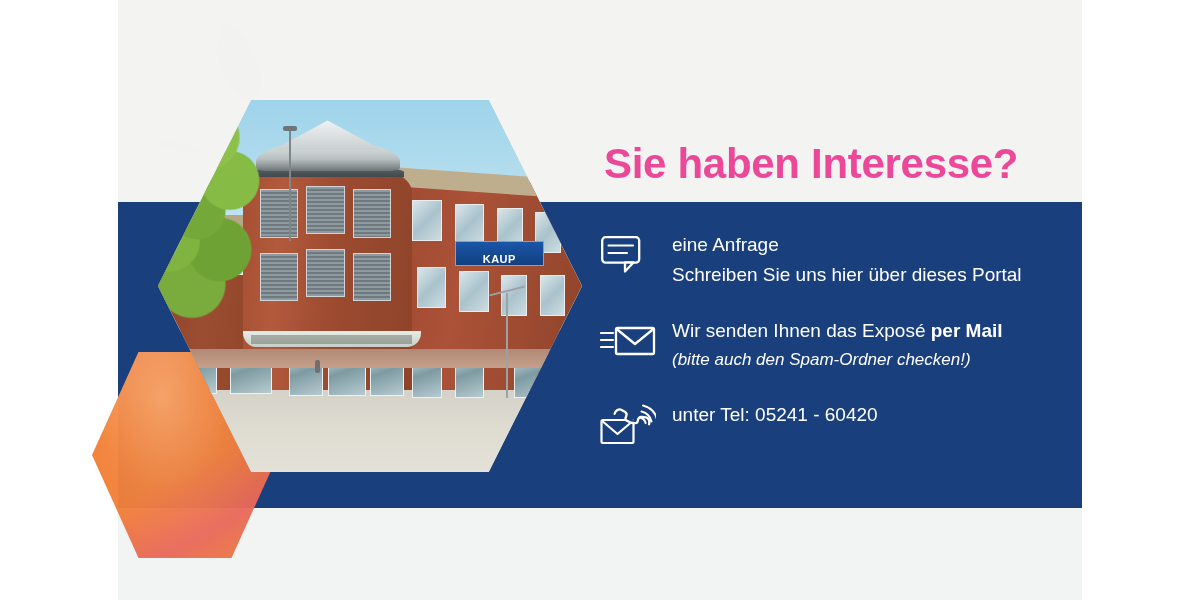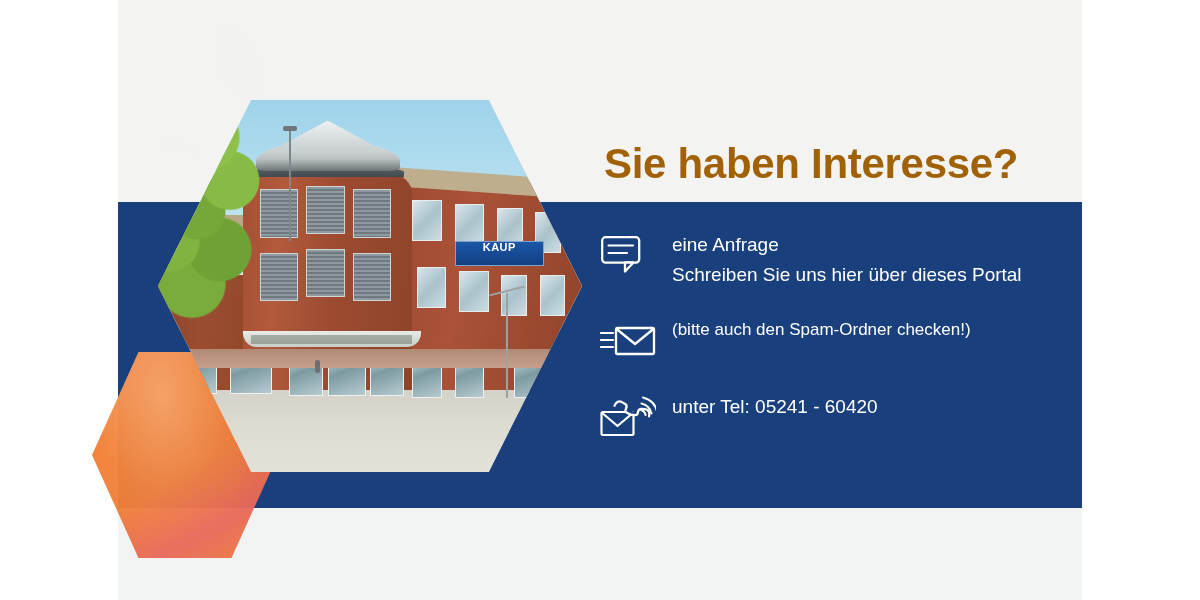--- a/index.html
+++ b/index.html
@@ -222,21 +222,21 @@
   }
   .ph-canopy-txt {
     left: 22%; top: 63.2%; width: 38%; height: 2.4%;
     background: rgba(60,70,60,0.35);
   }
 
   .ph-sign {
     left: 70%; top: 38%; width: 21%; height: 6.5%;
     background: linear-gradient(180deg, #1a56a8 0%, #123f80 100%);
     border: 1px solid #7ea3cf;
-    display: flex; align-items: flex-start; justify-content: center;
+    display: flex; align-items: flex-end; justify-content: center;
   }
   .ph-sign span {
     color: #ffffff;
     font-family: "Liberation Sans", sans-serif;
     font-weight: bold;
     font-size: 11px;
     letter-spacing: 0.5px;
     line-height: 1;
   }
 
@@ -275,21 +275,21 @@
     border-radius: 2px;
   }
 
   
   .headline {
     position: absolute;
     left: 604px;
     top: 141px;
     font-size: 42px;
     font-weight: bold;
-    color: #a16207;
+    color: #ec4899;
     letter-spacing: -0.3px;
     white-space: nowrap;
     line-height: 1.1;
   }
 
   
   .items {
     position: absolute;
     left: 600px;
     top: 228px;
@@ -316,20 +316,21 @@
     flex: 1;
     color: #ffffff;
     font-size: 19px;
     line-height: 30px;
     padding-top: 2px;
   }
   .item-text .sub {
     display: block;
     font-size: 17px;
     line-height: 28px;
+    font-style: italic;
   }
   .item-text .bold { font-weight: bold; }
   .item-text .just {
     display: block;
     text-align: justify;
     text-align-last: justify;
     width: 344px;
   }
   .item-text .line2 { display: block; }
 
@@ -441,20 +442,21 @@
       <div class="item-icon">
         <svg width="56" height="38" viewBox="0 0 56 38" fill="none" aria-hidden="true">
           <line x1="1" y1="11" x2="13" y2="11" stroke="#ffffff" stroke-width="2.1" stroke-linecap="round"></line>
           <line x1="1" y1="18" x2="13" y2="18" stroke="#ffffff" stroke-width="2.1" stroke-linecap="round"></line>
           <line x1="1" y1="25" x2="13" y2="25" stroke="#ffffff" stroke-width="2.1" stroke-linecap="round"></line>
           <rect x="16" y="6" width="38" height="26" rx="1.5" stroke="#ffffff" stroke-width="2.3" fill="none"></rect>
           <path d="M16.6 7 L35 22 L53.4 7" stroke="#ffffff" stroke-width="2.3" fill="none" stroke-linejoin="round"></path>
         </svg>
       </div>
       <div class="item-text">
+        <span class="line2"><span>Wir senden Ihnen das Exposé </span><span class="bold">per Mail</span></span>
         <span class="sub">(bitte auch den Spam-Ordner checken!)</span>
       </div>
     </div>
 
     <div class="item">
       <div class="item-icon">
         <svg width="56" height="48" viewBox="0 0 56 48" fill="none" aria-hidden="true">
           <rect x="1.5" y="19" width="32" height="23" rx="1.4" stroke="#ffffff" stroke-width="2.2" fill="none"></rect>
           <path d="M2.2 20 L17.5 33 L32.8 20" stroke="#ffffff" stroke-width="2.2" fill="none" stroke-linejoin="round"></path>
           <g transform="rotate(-28 28 22)">

